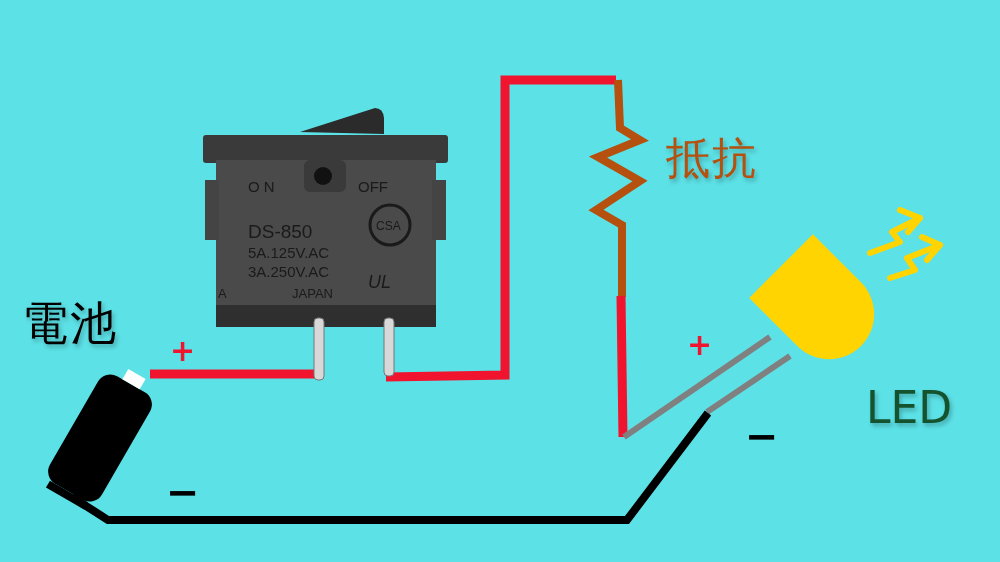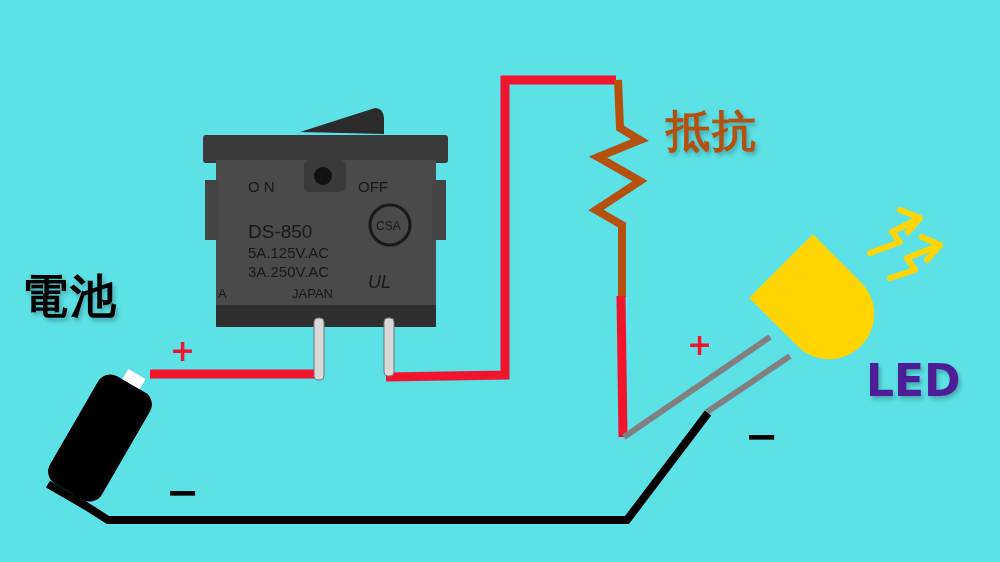--- a/index.html
+++ b/index.html
@@ -1,21 +1,21 @@
 <!DOCTYPE html>
 <html><head>
   <meta charset="utf-8">
   <style>
     html, body { margin: 0; padding: 0; }
     body { width: 1000px; height: 562px; overflow: hidden; background: #5ce1e6; position: relative; font-family: "DejaVu Sans", sans-serif; }
     svg.canvas { position: absolute; left: 0; top: 0; }
-    .label { position: absolute; font-weight: bold; text-shadow: 2px 3px 4px rgba(0,0,0,0.25); }
+    .label { position: absolute; font-weight: normal; text-shadow: 2px 3px 4px rgba(0,0,0,0.25); margin-top: 27px; }
     .lbl-battery { left: 22px; top: 266px; font-size: 46px; color: #000; letter-spacing: 2px; }
     .lbl-resistor { left: 666px; top: 102px; font-size: 44px; color: #b5500f; letter-spacing: 2px; }
-    .lbl-led { left: 866px; top: 355px; font-size: 44px; color: #4c1d95; }
+    .lbl-led { left: 866px; top: 355px; font-size: 44px; color: #14532d; }
     .sign { position: absolute; font-weight: bold; line-height: 1; }
     .plus { color: #f0142f; font-size: 30px; }
     .minus { font-size: 40px; color: #000; }
     .sw-text { font-family: "Liberation Sans", sans-serif; fill: #1a1a1a; }
   </style>
 </head>
 <body>
 
 <svg class="canvas" width="1000" height="562" viewBox="0 0 1000 562">
 

